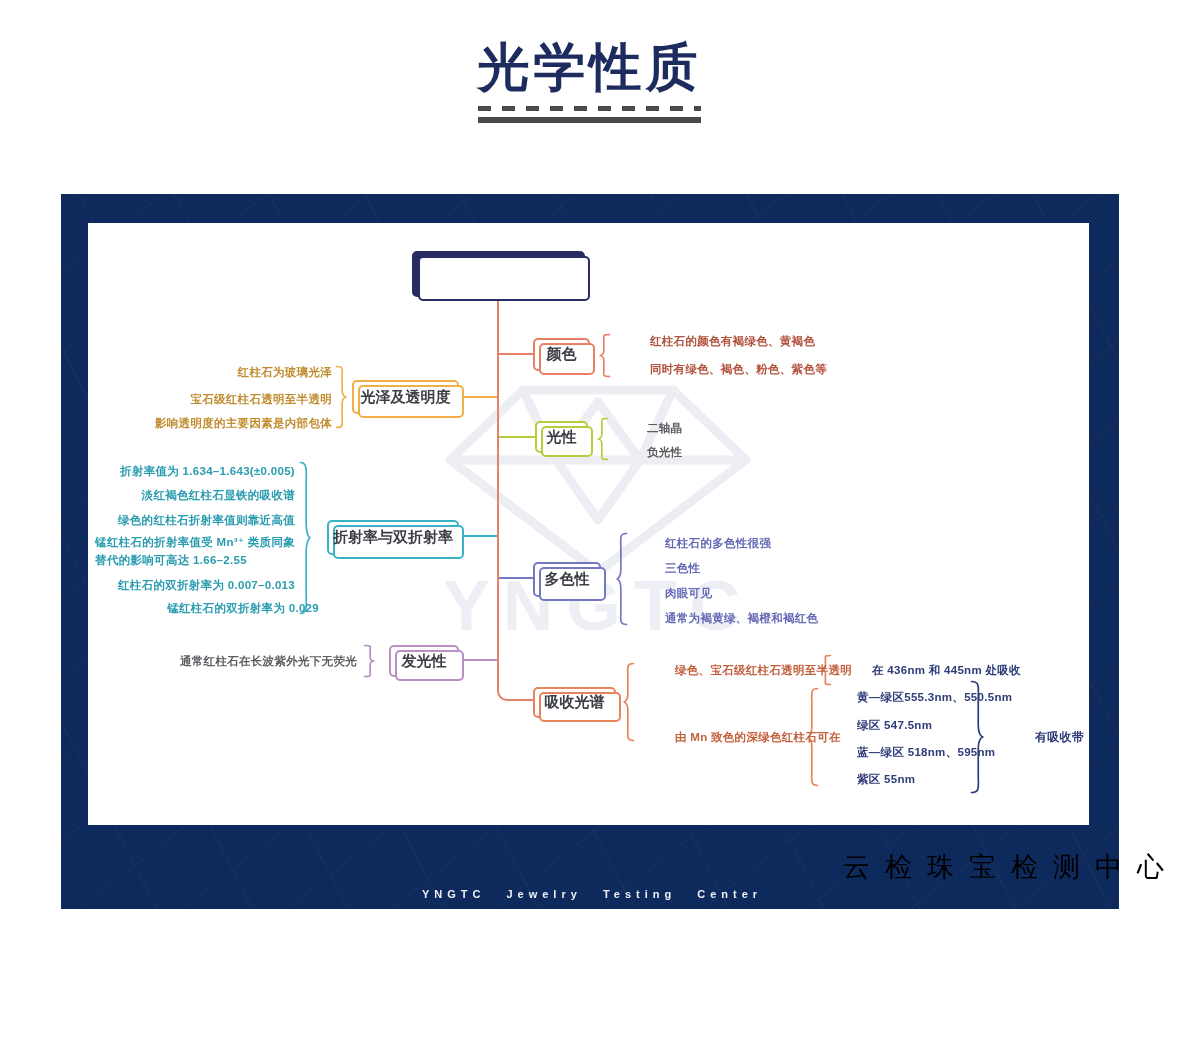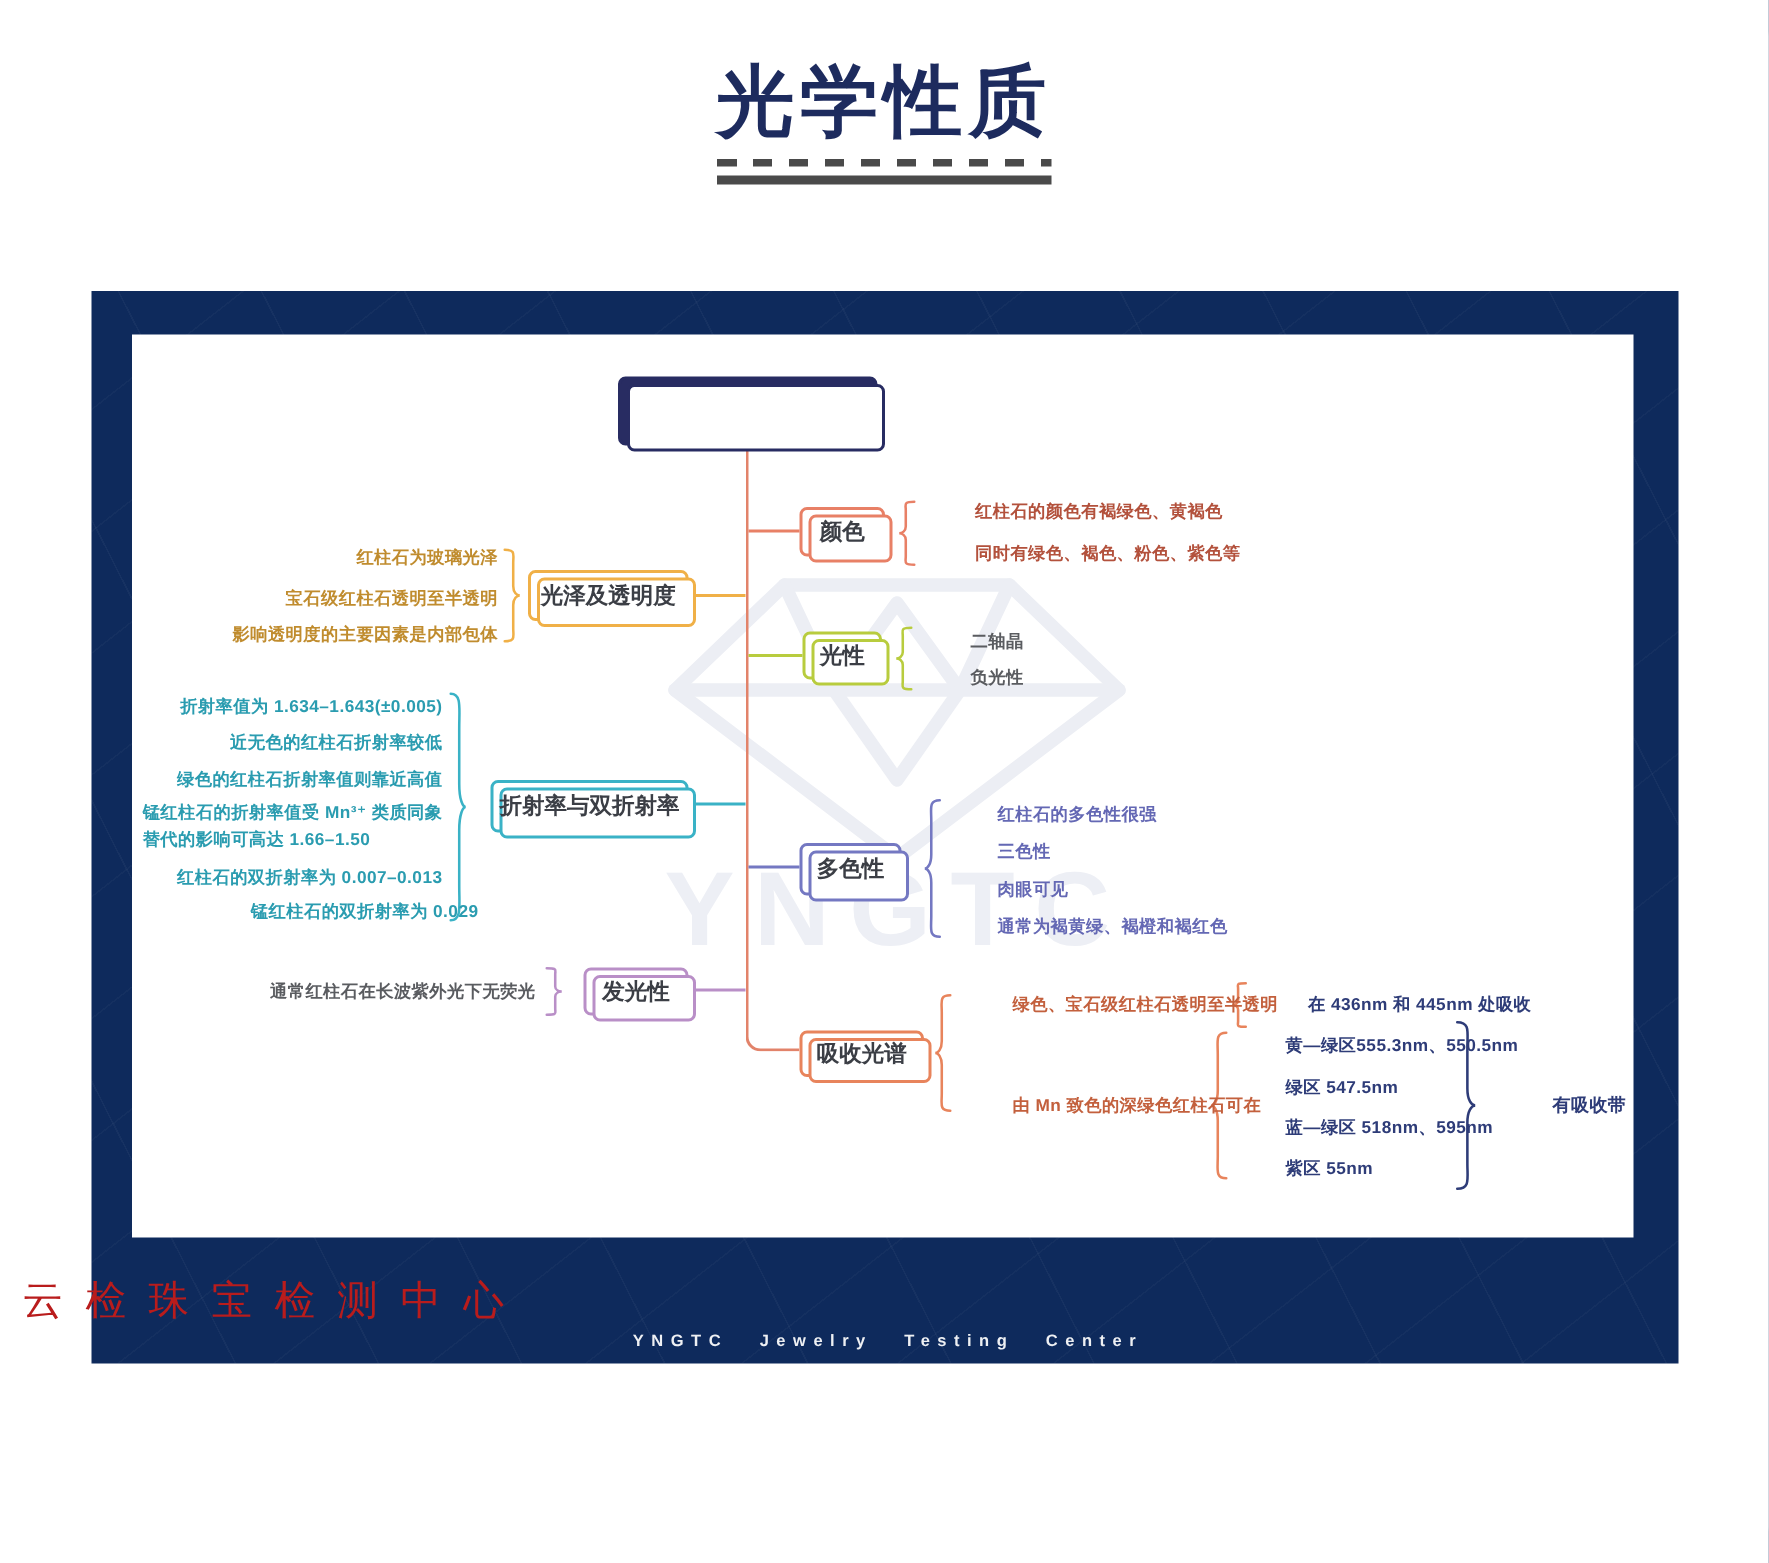--- a/index.html
+++ b/index.html
@@ -13,21 +13,21 @@
                 background:repeating-linear-gradient(90deg,#4a4a4a 0 13px,transparent 13px 24px);}
   .title-bar{position:absolute;left:478px;top:117px;width:223px;height:6px;background:#4a4a4a;}
 
   
   .frame{position:absolute;left:61px;top:194px;width:1058px;height:715px;background:#0e2a5c;
          background-image:
            repeating-linear-gradient(63deg,rgba(255,255,255,0.035) 0 1px,transparent 1px 85px),
            repeating-linear-gradient(-38deg,rgba(255,255,255,0.028) 0 1px,transparent 1px 64px);}
   .canvas{position:absolute;left:27px;top:29px;width:1001px;height:602px;background:#ffffff;}
 
-  .footer-cn{position:absolute;left:0;top:849px;width:100%;text-align:left;color:#b91c1c;
+  .footer-cn{position:absolute;left:0;top:849px;width:100%;text-align:right;color:#000000;
              font-size:27px;font-weight:500;letter-spacing:15px;text-indent:15px;z-index:2;}
   .footer-en{position:absolute;left:0;top:888px;width:100%;text-align:center;color:rgba(255,255,255,0.93);
              font-size:11px;font-weight:600;letter-spacing:5px;word-spacing:13px;text-indent:5px;z-index:2;}
 
   
   .watermark{position:absolute;left:428px;top:372px;width:340px;height:270px;z-index:1;}
 
   
   .mindmap{position:absolute;inset:0;z-index:2;}
   .node{position:absolute;display:flex;align-items:center;justify-content:center;
@@ -149,24 +149,24 @@
     <div class="itm" style="left:623px;top:369px;color:#b3513c">同时有绿色、褐色、粉色、紫色等</div>
 
     <div class="itm" style="right:847px;top:372px;color:#c08c2e">红柱石为玻璃光泽</div>
     <div class="itm" style="right:847px;top:399px;color:#c08c2e">宝石级红柱石透明至半透明</div>
     <div class="itm" style="right:847px;top:423px;color:#c08c2e">影响透明度的主要因素是内部包体</div>
 
     <div class="itm" style="left:620px;top:428px;color:#5a5c60">二轴晶</div>
     <div class="itm" style="left:620px;top:452px;color:#5a5c60">负光性</div>
 
     <div class="itm" style="right:884px;top:471px;color:#2a9cb0">折射率值为 1.634–1.643(±0.005)</div>
-    <div class="itm" style="right:884px;top:495px;color:#2a9cb0">近无色的红柱石折射率较低</div>
+    <div class="itm" style="right:884px;top:495px;color:#2a9cb0">淡红褐色红柱石显铁的吸收谱</div>
     <div class="itm" style="right:884px;top:520px;color:#2a9cb0">绿色的红柱石折射率值则靠近高值</div>
     <div class="itm multiline" style="right:884px;top:552px;color:#2a9cb0">锰红柱石的折射率值受 Mn³⁺ 类质同象
-替代的影响可高达 1.66–1.50</div>
+替代的影响可高达 1.66–2.55</div>
     <div class="itm" style="right:884px;top:585px;color:#2a9cb0">红柱石的双折射率为 0.007–0.013</div>
     <div class="itm" style="right:860px;top:608px;color:#2a9cb0">锰红柱石的双折射率为 0.029</div>
 
     <div class="itm" style="left:638px;top:543px;color:#6468b4">红柱石的多色性很强</div>
     <div class="itm" style="left:638px;top:568px;color:#6468b4">三色性</div>
     <div class="itm" style="left:638px;top:593px;color:#6468b4">肉眼可见</div>
     <div class="itm" style="left:638px;top:618px;color:#6468b4">通常为褐黄绿、褐橙和褐红色</div>
 
     <div class="itm" style="right:822px;top:661px;color:#5a5c60">通常红柱石在长波紫外光下无荧光</div>
 

